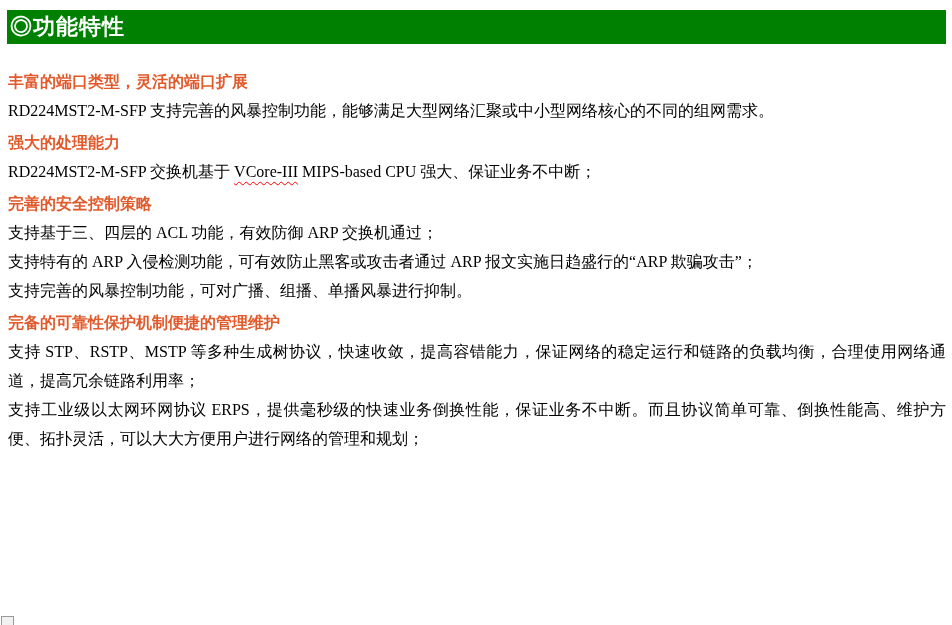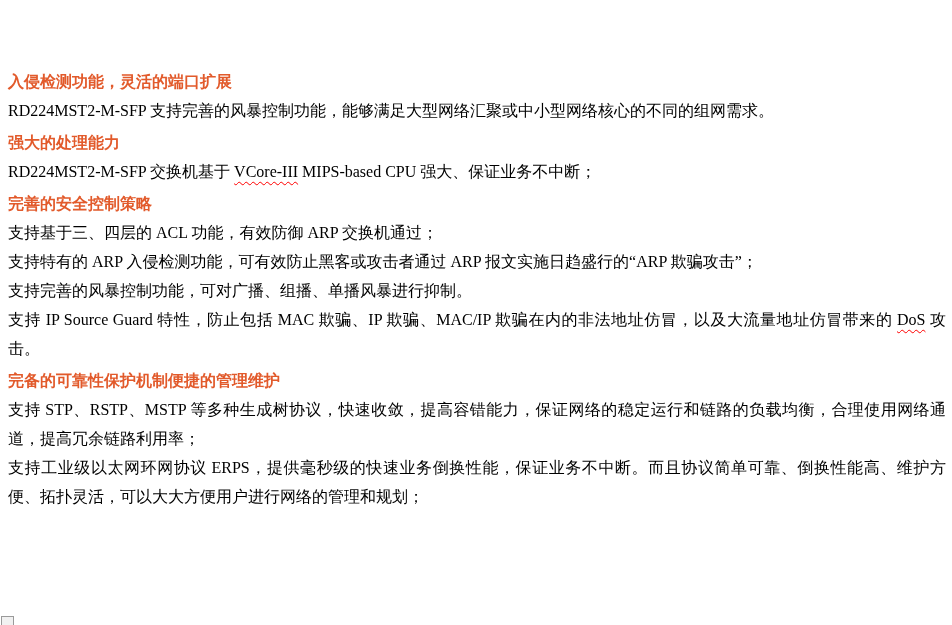--- a/index.html
+++ b/index.html
@@ -62,28 +62,30 @@
     width: 13px;
     height: 12px;
     background: #f1f1f1;
     border: 1px solid #9a9a9a;
   }
 </style>
 </head>
 <body>
 
 <div class="page">
+  <div class="title-bar">
+    <span>◎功能特性</span>
+  </div>
   <div class="content" id="content">
-      <div class="sec-heading">入侵检测功能，灵活的端口扩展</div>
+      <div class="sec-heading">丰富的端口类型，灵活的端口扩展</div>
       <p class="body-par"><span>RD224MST2-M-SFP 支持完善的风暴控制功能，能够满足大型网络汇聚或中小型网络核心的不同的组网需求。</span></p>
       <div class="sec-heading">强大的处理能力</div>
       <p class="body-par"><span>RD224MST2-M-SFP 交换机基于 </span><span class="misspelled">VCore-III</span><span> MIPS-based CPU 强大、保证业务不中断；</span></p>
       <div class="sec-heading">完善的安全控制策略</div>
       <p class="body-par"><span>支持基于三、四层的 ACL 功能，有效防御 ARP 交换机通过；</span></p>
       <p class="body-par"><span>支持特有的 ARP 入侵检测功能，可有效防止黑客或攻击者通过 ARP 报文实施日趋盛行的“ARP 欺骗攻击”；</span></p>
       <p class="body-par"><span>支持完善的风暴控制功能，可对广播、组播、单播风暴进行抑制。</span></p>
-      <p class="body-par"><span>支持 IP Source Guard 特性，防止包括 MAC 欺骗、IP 欺骗、MAC/IP 欺骗在内的非法地址仿冒，以及大流量地址仿冒带来的 </span><span class="misspelled">DoS</span><span> 攻击。</span></p>
       <div class="sec-heading">完备的可靠性保护机制便捷的管理维护</div>
       <p class="body-par"><span>支持 STP、RSTP、MSTP 等多种生成树协议，快速收敛，提高容错能力，保证网络的稳定运行和链路的负载均衡，合理使用网络通道，提高冗余链路利用率；</span></p>
       <p class="body-par"><span>支持工业级以太网环网协议 ERPS，提供毫秒级的快速业务倒换性能，保证业务不中断。而且协议简单可靠、倒换性能高、维护方便、拓扑灵活，可以大大方便用户进行网络的管理和规划；</span></p>
     </div>
   <div class="corner-artifact"></div>
 </div>
 
 </body></html>

